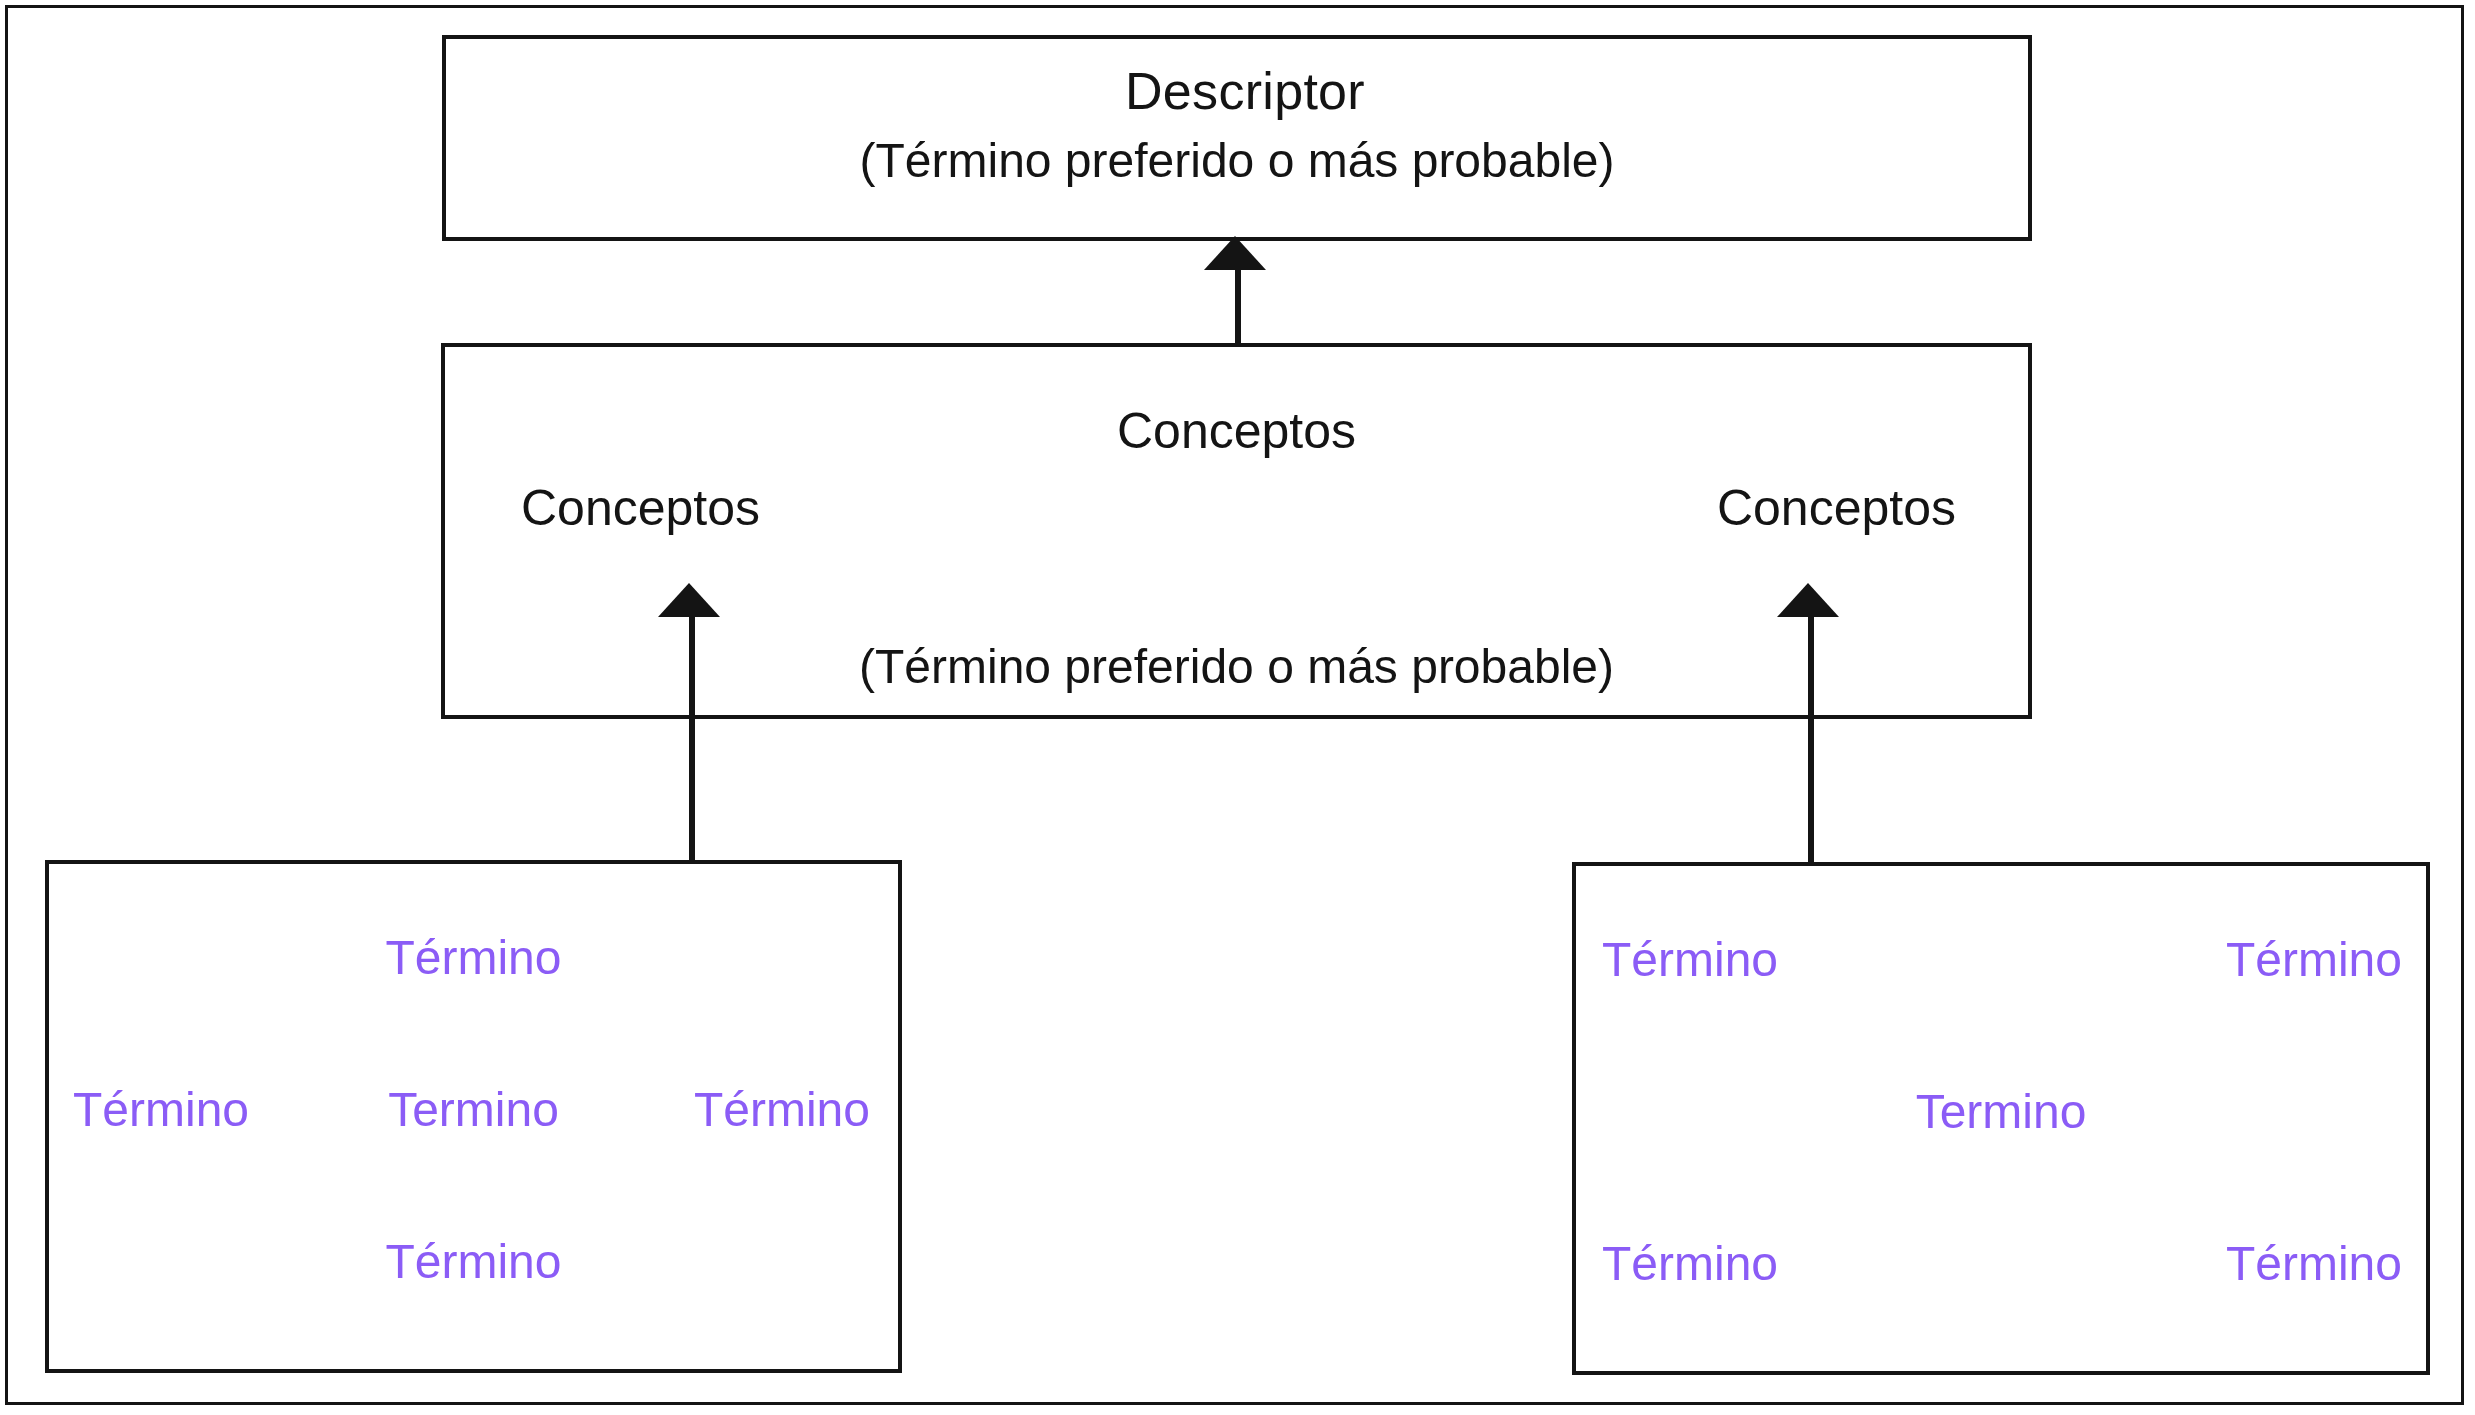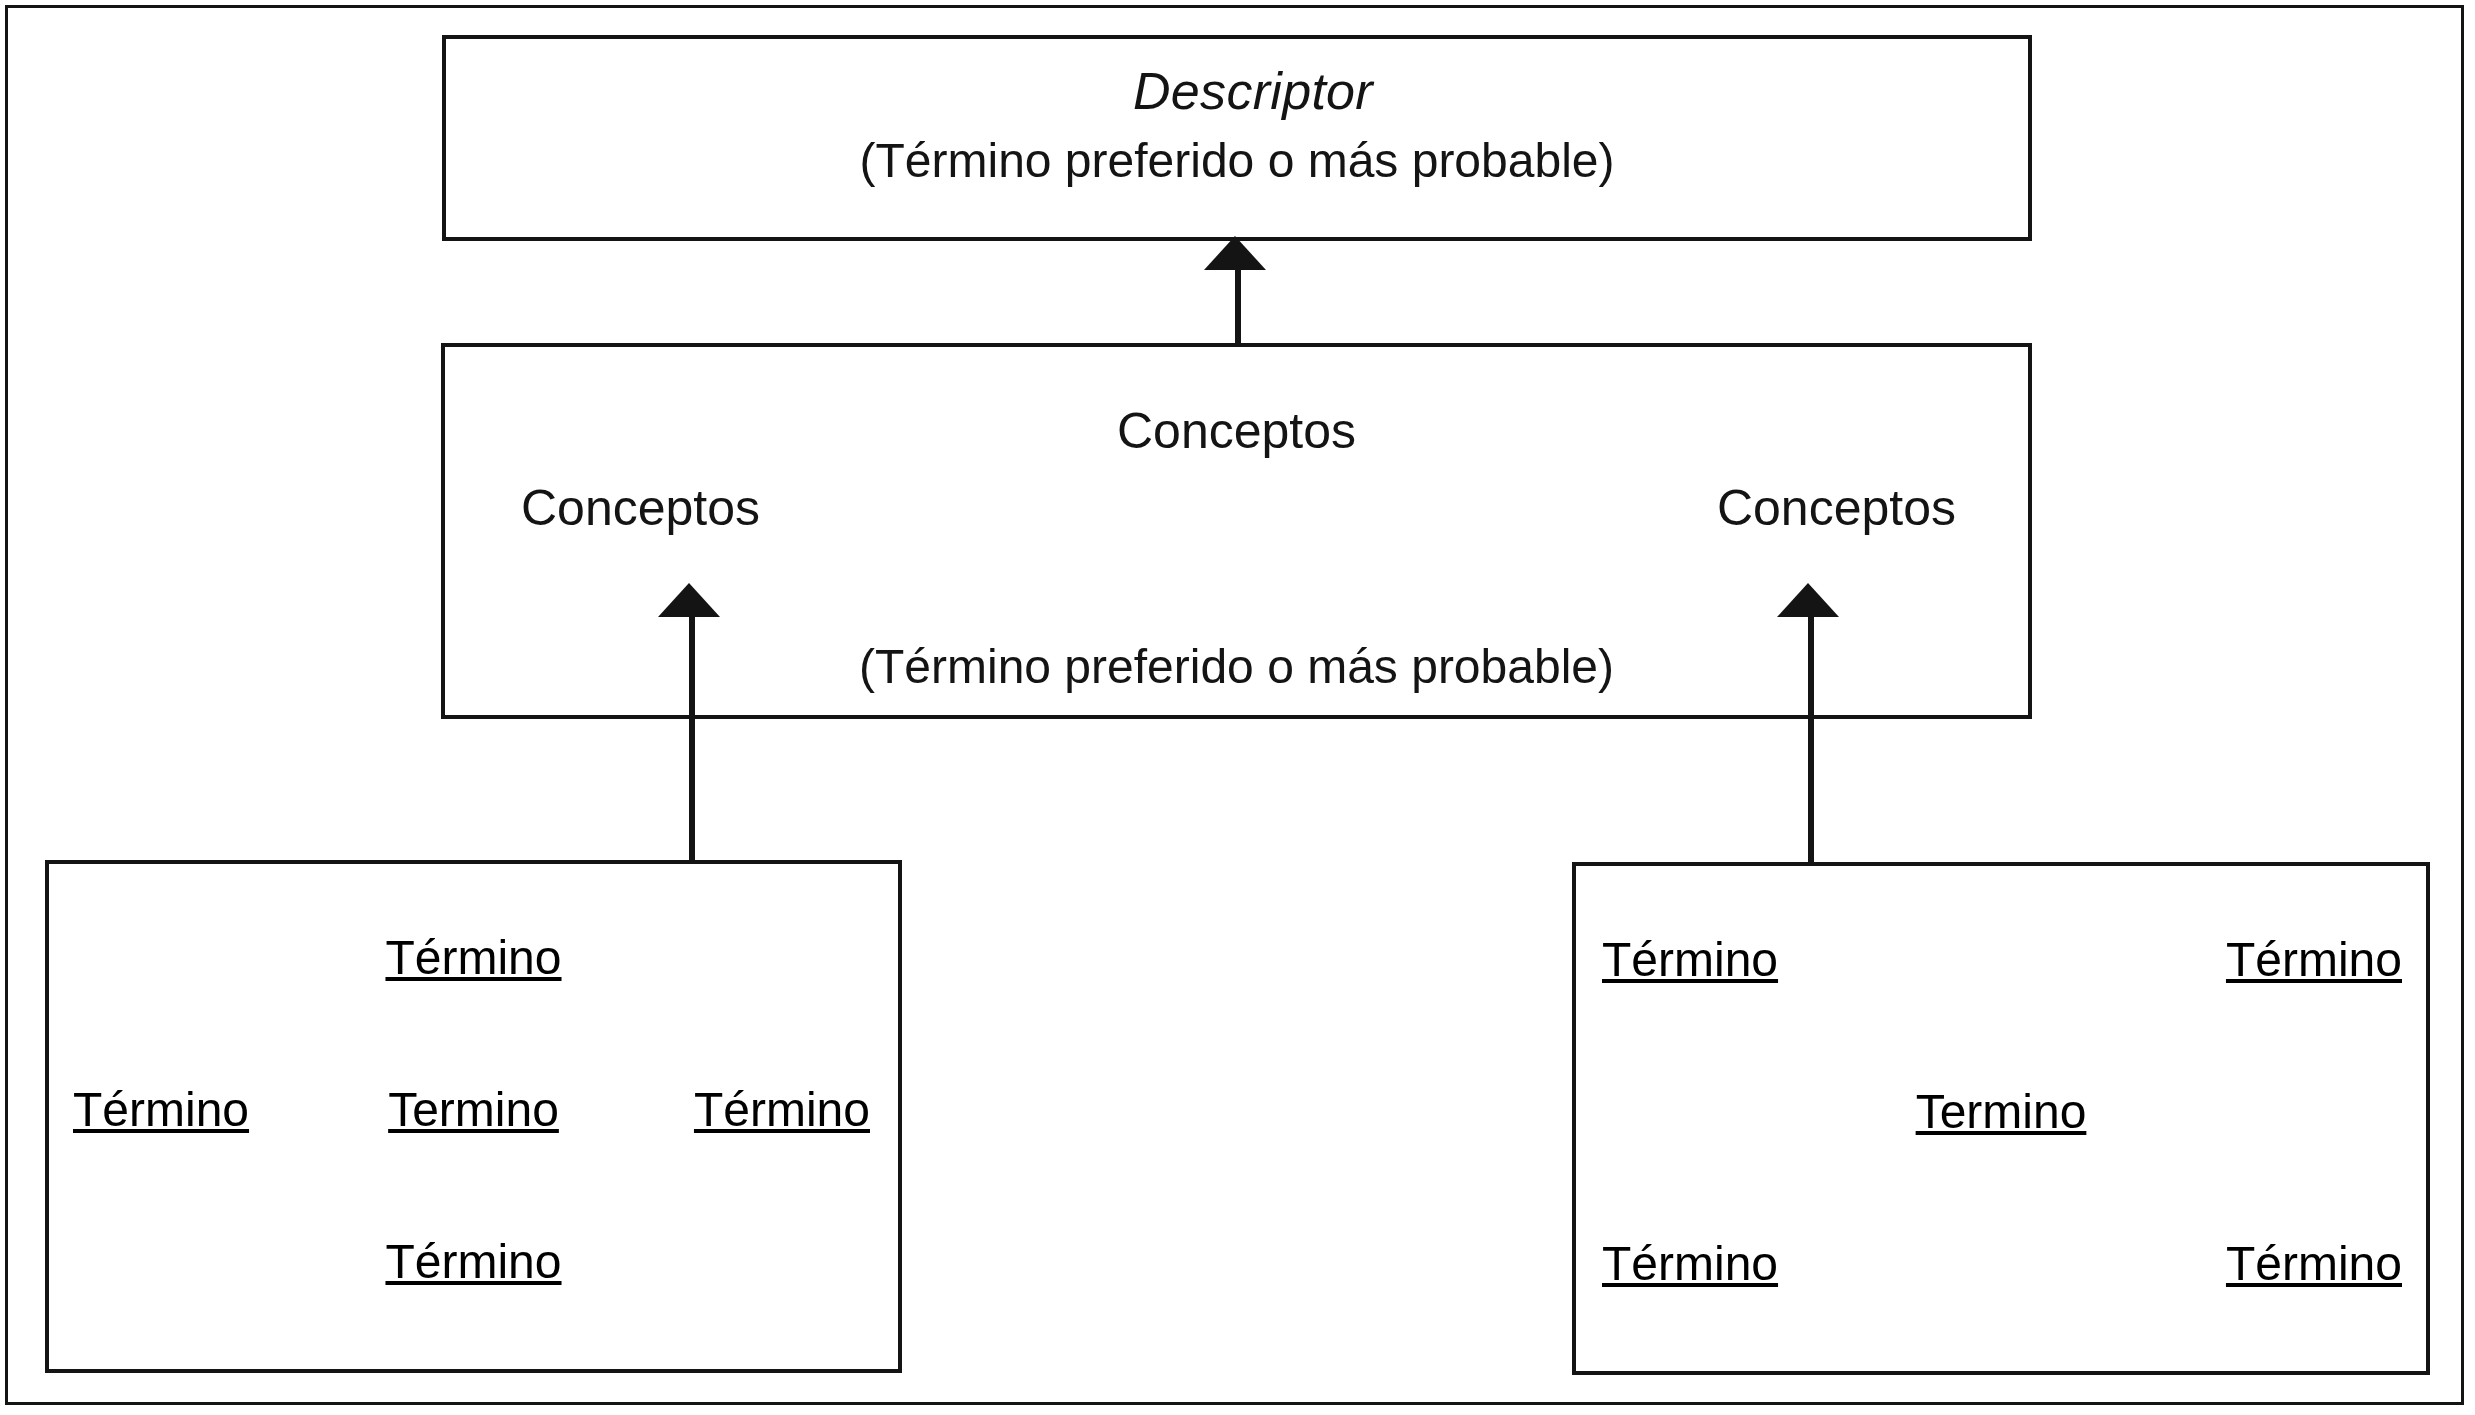--- a/index.html
+++ b/index.html
@@ -36,29 +36,28 @@
   }
   
   #descriptor-box {
     left: 442px;
     top: 35px;
     width: 1590px;
     height: 206px;
   }
   #descriptor-title {
     position: absolute;
-    left: 16px;
+    left: 8px;
     top: 26px;
     width: 100%;
     text-align: center;
     font-size: 52px;
     letter-spacing: 0.3px;
     line-height: 1;
     white-space: nowrap;
-    font-style: italic;
   }
   #descriptor-subtitle {
     position: absolute;
     left: 0;
     top: 98px;
     width: 100%;
     text-align: center;
     font-size: 48px;
     line-height: 1;
     white-space: nowrap;
@@ -118,22 +117,21 @@
     left: 1572px;
     top: 862px;
     width: 858px;
     height: 513px;
   }
   .term {
     position: absolute;
     font-size: 48px;
     line-height: 1;
     white-space: nowrap;
-    color: #000000;
-    text-decoration: underline;
+    color: #8b5cf6;
   }
   
   #term-l-top    { left: 0;    top: 70px;  width: 100%; text-align: center; }
   #term-l-left   { left: 24px; top: 222px; }
   #term-l-center { left: 0;    top: 222px; width: 100%; text-align: center; }
   #term-l-right  { right: 28px;top: 222px; }
   #term-l-bottom { left: 0;    top: 374px; width: 100%; text-align: center; }
   
   #term-r-tl     { left: 26px; top: 70px; }
   #term-r-tr     { right: 24px;top: 70px; }

